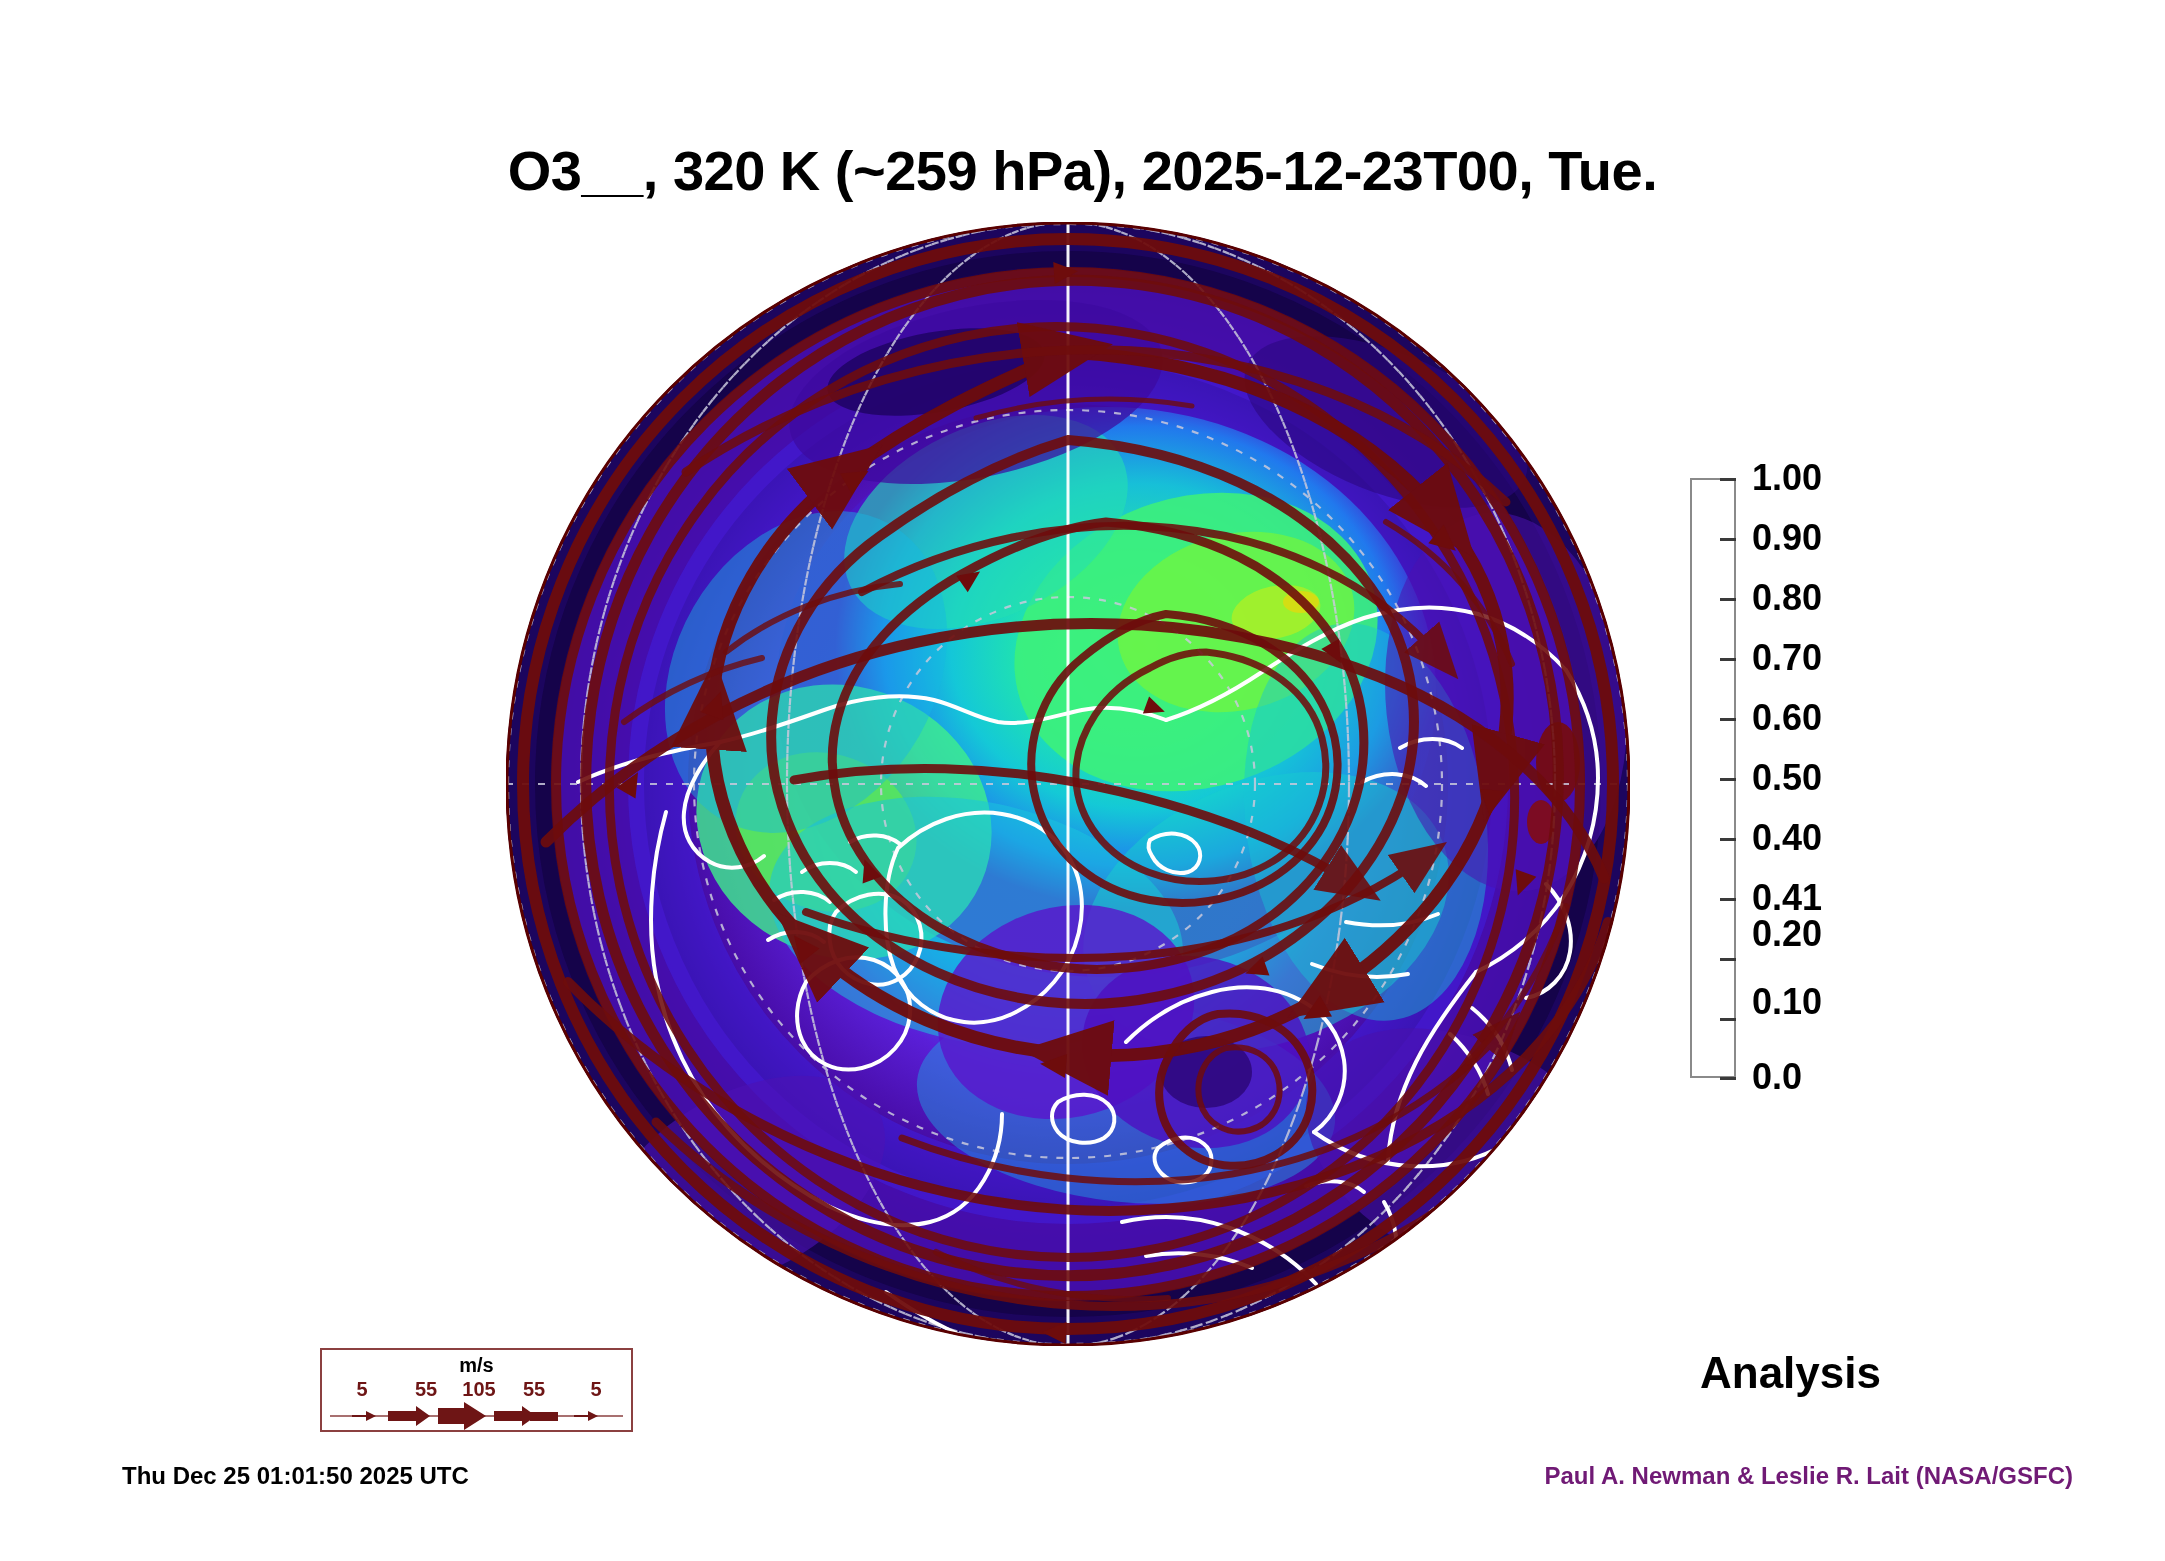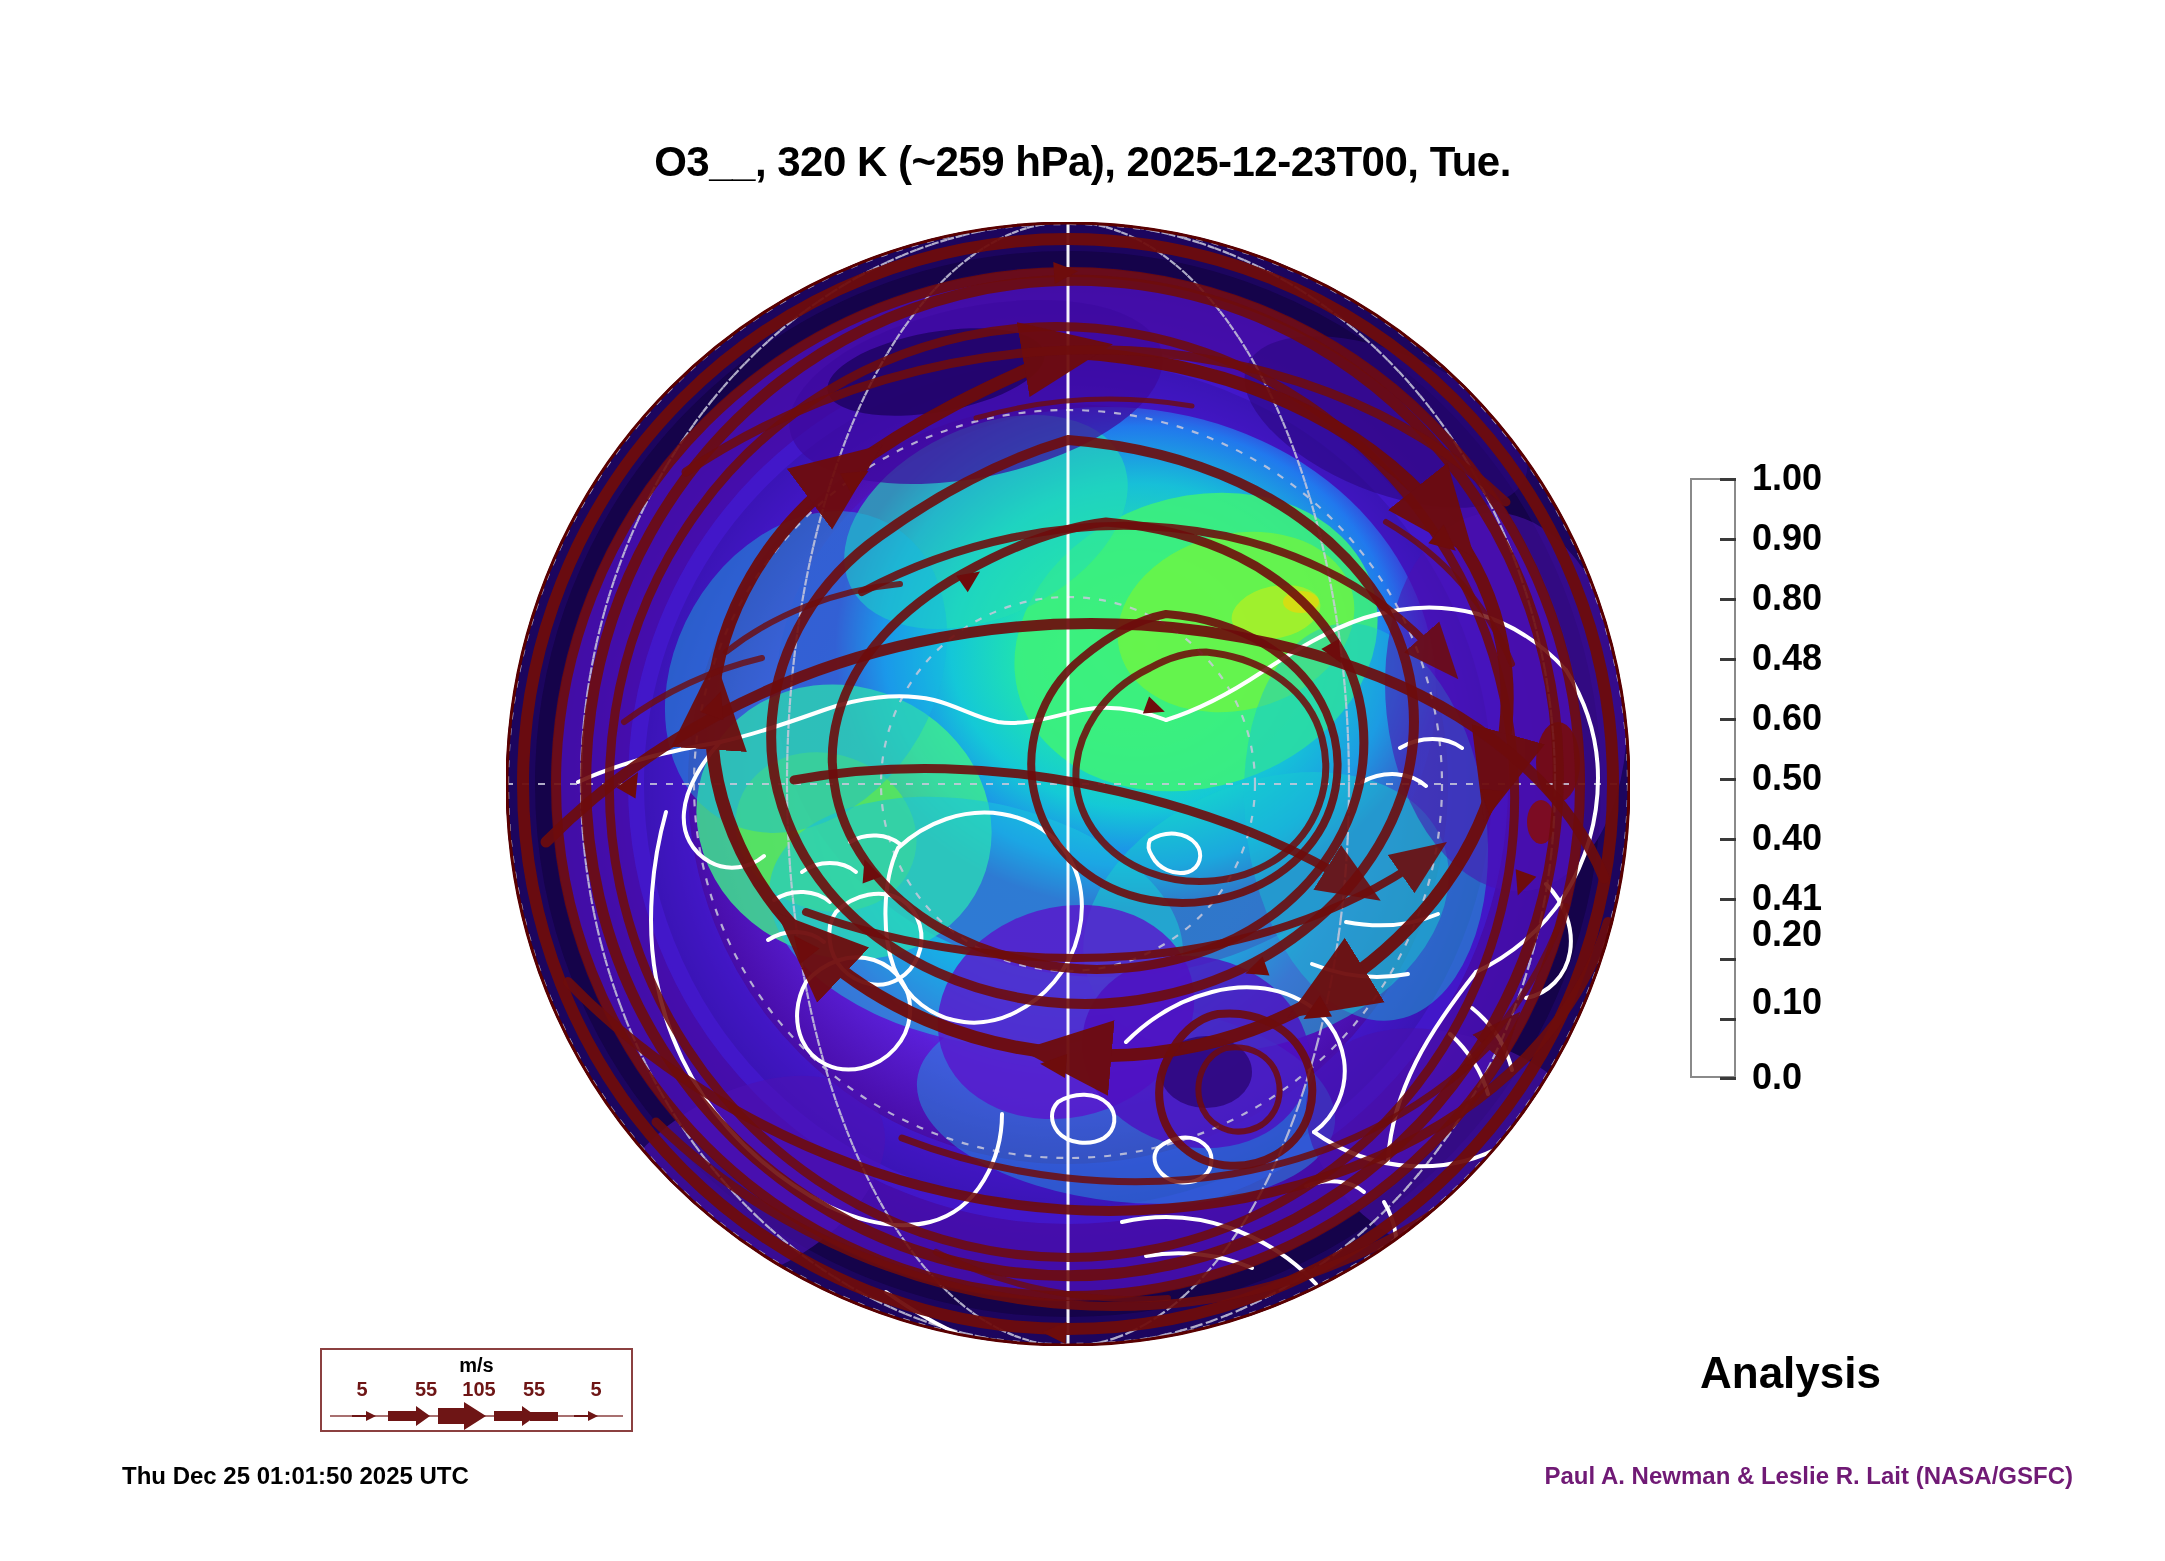--- a/index.html
+++ b/index.html
@@ -16,21 +16,21 @@
     -webkit-font-smoothing: antialiased;
   }
 
   
   #plot-title {
     position: absolute;
     left: 0;
     top: 138px;
     width: 2165px;
     text-align: center;
-    font-size: 42px;
+    font-size: 56px;
     font-weight: bold;
     letter-spacing: -0.5px;
     color: #000000;
     white-space: nowrap;
   }
 
   
   #map-panel {
     position: absolute;
     left: 506px;
@@ -408,21 +408,21 @@
   <div class="cbar-tick" style="top:300px"></div>
   <div class="cbar-tick" style="top:360px"></div>
   <div class="cbar-tick" style="top:420px"></div>
   <div class="cbar-tick" style="top:480px"></div>
   <div class="cbar-tick" style="top:540px"></div>
   <div class="cbar-tick" style="top:599px"></div>
 
   <div class="cbar-label" style="top:0px">1.00</div>
   <div class="cbar-label" style="top:60px">0.90</div>
   <div class="cbar-label" style="top:120px">0.80</div>
-  <div class="cbar-label" style="top:180px">0.48</div>
+  <div class="cbar-label" style="top:180px">0.70</div>
   <div class="cbar-label" style="top:240px">0.60</div>
   <div class="cbar-label" style="top:300px">0.50</div>
   <div class="cbar-label" style="top:360px">0.40</div>
   <div class="cbar-label" style="top:420px">0.41</div>
   <div class="cbar-label" style="top:456px">0.20</div>
   <div class="cbar-label" style="top:524px">0.10</div>
   <div class="cbar-label" style="top:599px">0.0</div>
 </div>
 
 <div id="wind-legend">

